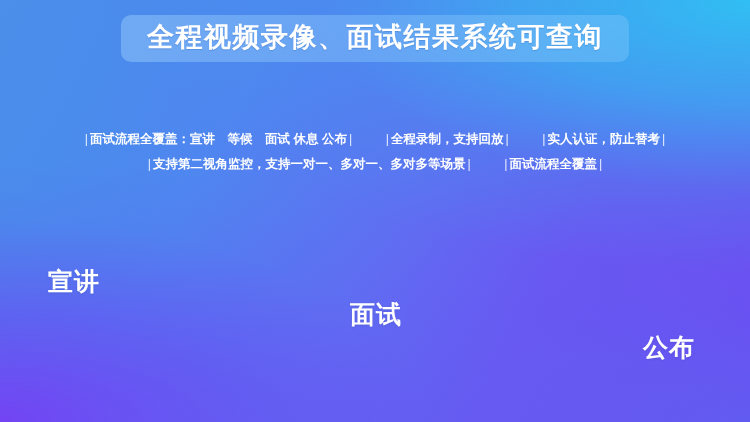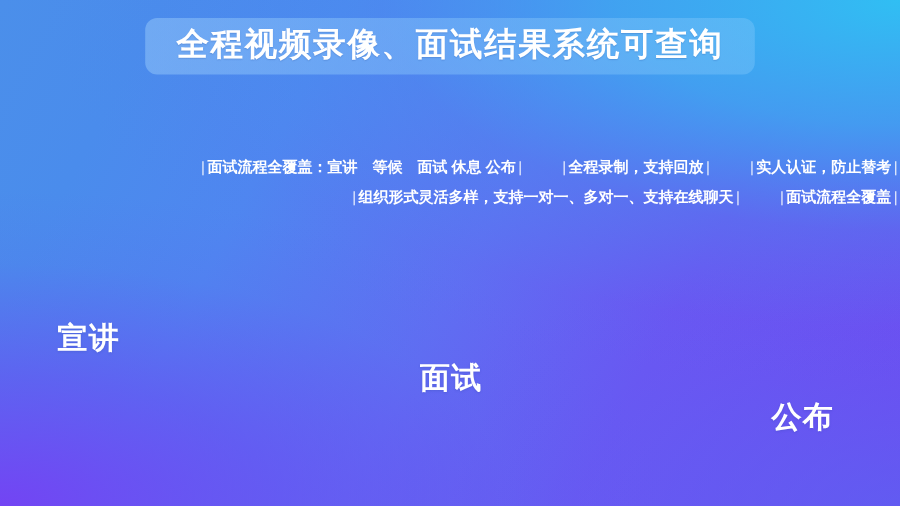--- a/index.html
+++ b/index.html
@@ -41,21 +41,21 @@
   }
   .title-text{
     font-size:27px;font-weight:700;color:#ffffff;letter-spacing:1.5px;
     line-height:30px;white-space:nowrap;
     text-shadow:0 1px 1px rgba(40,80,160,0.25);
   }
 
   
   .features{
     position:absolute;left:0;top:80px;width:750px;
-    text-align:right;
+    text-align:center;
   }
   .feat-row{
     line-height:25px;white-space:nowrap;
     font-size:12.5px;color:#ffffff;font-weight:700;
   }
   .feat-row .chip{display:inline-block;}
   .feat-row .chip+.chip{margin-left:26px;}
   .feat-row .bar{opacity:.85;font-weight:400;padding:0 2px;}
 
   
@@ -78,21 +78,21 @@
 
   <div class="features">
 
     <div class="feat-row">
       <span class="chip"><span class="bar">|</span><span>面试流程全覆盖：宣讲　等候　面试 休息 公布</span><span class="bar">|</span></span>
       <span class="chip"><span class="bar">|</span><span>全程录制，支持回放</span><span class="bar">|</span></span>
       <span class="chip"><span class="bar">|</span><span>实人认证，防止替考</span><span class="bar">|</span></span>
     </div>
 
     <div class="feat-row">
-      <span class="chip"><span class="bar">|</span><span>组织形式灵活多样，支持一对一、多对一、支持在线聊天</span><span class="bar">|</span></span>
+      <span class="chip"><span class="bar">|</span><span>支持第二视角监控，支持一对一、多对一、多对多等场景</span><span class="bar">|</span></span>
       <span class="chip"><span class="bar">|</span><span>面试流程全覆盖</span><span class="bar">|</span></span>
     </div>
 
 
   </div>
 
   <div class="stage-label" style="left:48px">宣讲</div>
   <div class="stage-label" style="left:350px">面试</div>
   <div class="stage-label" style="left:643px">公布</div>
 

